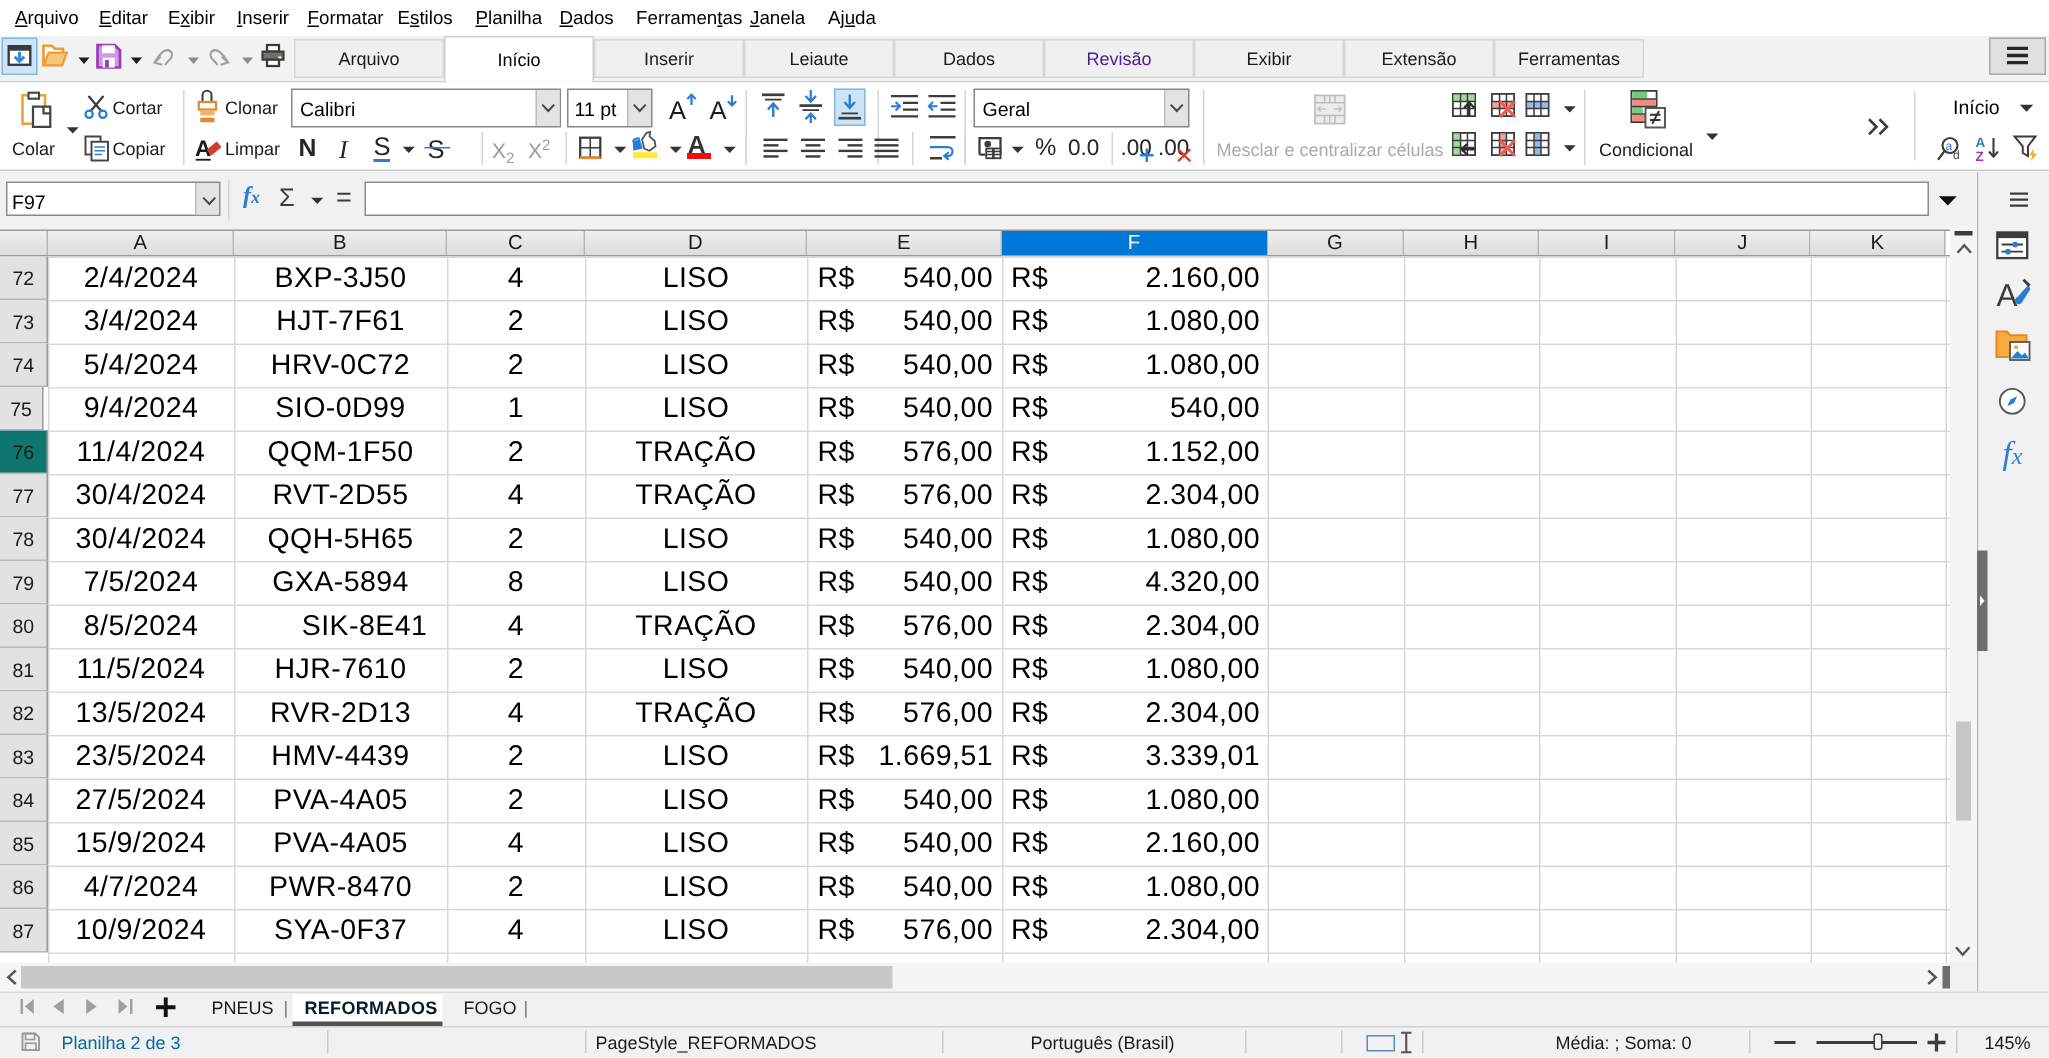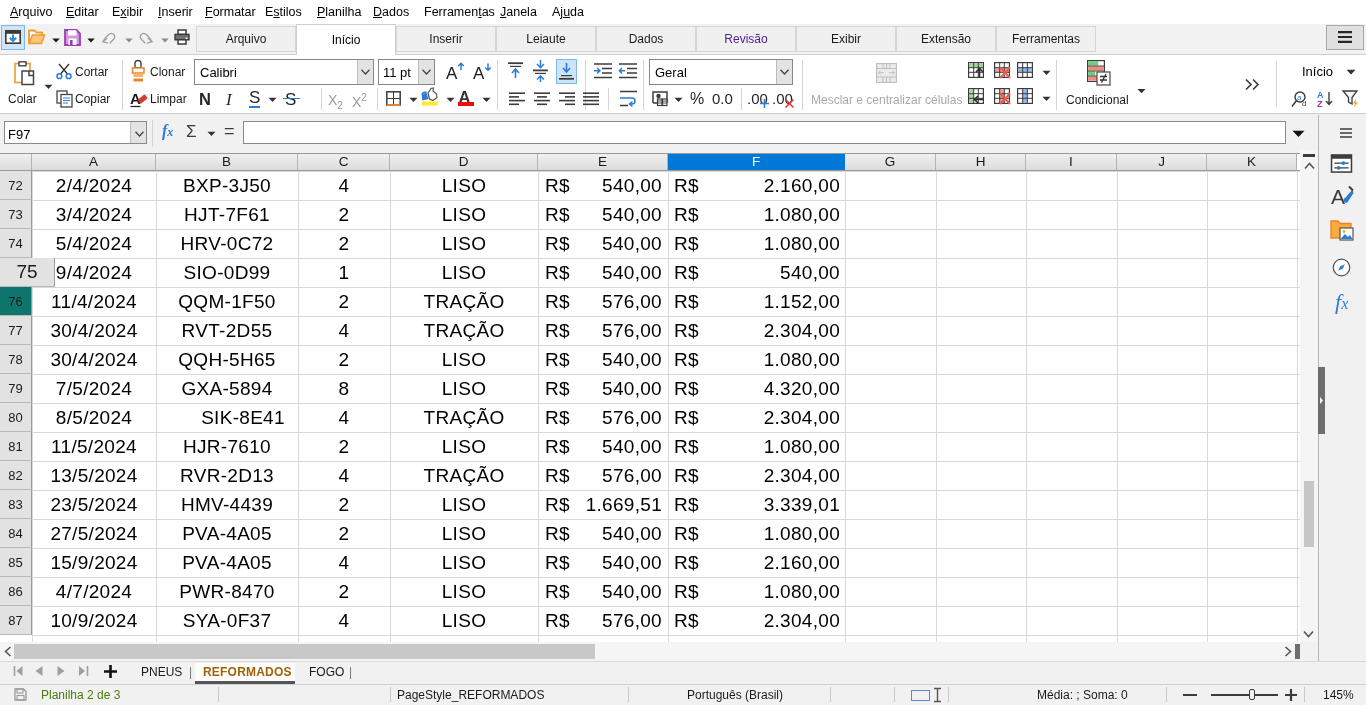--- a/index.html
+++ b/index.html
@@ -445,21 +445,21 @@
 <div class="cell" style="left:674px;top:200.0px;width:166px;height:29px;justify-content:flex-end;">1.080,00</div>
 <div class="hdr" style="left:0;top:229.0px;width:32px;height:29px;background:#e2e2e2;border-right:1px solid #9a9a9a;border-bottom:1px solid #b9b9b9;font-size:13px;">74</div>
 <div class="cell" style="left:32px;top:229.0px;width:124px;height:29px;">5/4/2024</div>
 <div class="cell" style="left:156px;top:229.0px;width:142px;height:29px;">HRV-0C72</div>
 <div class="cell" style="left:298px;top:229.0px;width:92px;height:29px;">2</div>
 <div class="cell" style="left:390px;top:229.0px;width:148px;height:29px;">LISO</div>
 <div class="cell" style="left:545px;top:229.0px;width:30px;height:29px;justify-content:flex-start;">R$</div>
 <div class="cell" style="left:545px;top:229.0px;width:117px;height:29px;justify-content:flex-end;">540,00</div>
 <div class="cell" style="left:674px;top:229.0px;width:30px;height:29px;justify-content:flex-start;">R$</div>
 <div class="cell" style="left:674px;top:229.0px;width:166px;height:29px;justify-content:flex-end;">1.080,00</div>
-<div class="hdr" style="left:0;top:258.0px;width:55px;height:29px;background:#e2e2e2;border-right:1px solid #9a9a9a;border-bottom:1px solid #b9b9b9;font-size:19px;">75</div>
+<div class="hdr" style="left:0;top:258.0px;width:29px;height:29px;background:#e2e2e2;border-right:1px solid #9a9a9a;border-bottom:1px solid #b9b9b9;font-size:13px;">75</div>
 <div class="cell" style="left:32px;top:258.0px;width:124px;height:29px;">9/4/2024</div>
 <div class="cell" style="left:156px;top:258.0px;width:142px;height:29px;">SIO-0D99</div>
 <div class="cell" style="left:298px;top:258.0px;width:92px;height:29px;">1</div>
 <div class="cell" style="left:390px;top:258.0px;width:148px;height:29px;">LISO</div>
 <div class="cell" style="left:545px;top:258.0px;width:30px;height:29px;justify-content:flex-start;">R$</div>
 <div class="cell" style="left:545px;top:258.0px;width:117px;height:29px;justify-content:flex-end;">540,00</div>
 <div class="cell" style="left:674px;top:258.0px;width:30px;height:29px;justify-content:flex-start;">R$</div>
 <div class="cell" style="left:674px;top:258.0px;width:166px;height:29px;justify-content:flex-end;">540,00</div>
 <div class="hdr" style="left:0;top:287.0px;width:32px;height:29px;background:#0f766e;border-right:1px solid #9a9a9a;border-bottom:1px solid #b9b9b9;font-size:13px;">76</div>
 <div class="cell" style="left:32px;top:287.0px;width:124px;height:29px;">11/4/2024</div>
@@ -634,30 +634,30 @@
     <path d="M1 1 L7 6 L1 11 Z" fill="#9f9f9f"></path>
     <path d="M9.5 1 V11" stroke="#9f9f9f" stroke-width="1.6"></path>
   </svg>
 <svg style="left:104px;top:665px" width="13" height="13" viewBox="0 0 13 13">
     <path d="M6.5 0 V13 M0 6.5 H13" stroke="#111" stroke-width="2.6"></path>
   </svg>
 <div class="abs" style="left:141px;top:665px;font-size:12px;color:#1a1a1a;">PNEUS</div>
 <div class="abs" style="left:189px;top:665px;font-size:12px;color:#777;">|</div>
 <div class="abs" style="left:195px;top:663px;width:100px;height:17.5px;background:#fff;"></div>
 <div class="abs" style="left:195px;top:680.5px;width:100px;height:3px;background:#555;"></div>
-<div class="abs" style="left:203px;top:665px;font-size:12px;font-weight:bold;letter-spacing:0.2px;color:#a16207;">REFORMADOS</div>
+<div class="abs" style="left:203px;top:665px;font-size:12px;font-weight:bold;letter-spacing:0.2px;color:#0f172a;">REFORMADOS</div>
 <div class="abs" style="left:309px;top:665px;font-size:12px;color:#1a1a1a;">FOGO</div>
 <div class="abs" style="left:349px;top:665px;font-size:12px;color:#777;">|</div>
 <div class="abs" style="left:0;top:684px;width:1366px;height:21px;background:#f1f1f1;border-top:1px solid #d0d0d0;"></div>
 <svg style="left:14px;top:688px" width="13" height="13" viewBox="0 0 13 13">
 <path d="M1 1 H9.5 L12 3.5 V12 H1 Z" fill="none" stroke="#9a9a9a" stroke-width="1.3"></path>
 <rect x="3" y="1" width="6" height="4" fill="none" stroke="#9a9a9a" stroke-width="1.1"></rect>
 <rect x="3" y="7.5" width="7" height="4.5" fill="none" stroke="#9a9a9a" stroke-width="1.1"></rect>
 </svg>
-<div class="abs" style="left:41px;top:688px;font-size:12px;color:#4d7c0f;">Planilha 2 de 3</div>
+<div class="abs" style="left:41px;top:688px;font-size:12px;color:#0369a1;">Planilha 2 de 3</div>
 <div class="abs" style="left:218px;top:687px;width:1px;height:15px;background:#c9c9c9;"></div>
 <div class="abs" style="left:390px;top:687px;width:1px;height:15px;background:#c9c9c9;"></div>
 <div class="abs" style="left:397px;top:688px;font-size:12px;color:#1a1a1a;">PageStyle_REFORMADOS</div>
 <div class="abs" style="left:628px;top:687px;width:1px;height:15px;background:#c9c9c9;"></div>
 <div class="abs" style="left:687px;top:688px;font-size:12px;color:#1a1a1a;">Português (Brasil)</div>
 <div class="abs" style="left:830px;top:687px;width:1px;height:15px;background:#c9c9c9;"></div>
 <div class="abs" style="left:894px;top:687px;width:1px;height:15px;background:#c9c9c9;"></div>
 <div class="abs" style="left:911px;top:690px;width:19px;height:11px;border:1.5px solid #5a8ac8;"></div>
 <svg style="left:933px;top:687px" width="9" height="16" viewBox="0 0 9 16">
 <path d="M1 1.5 H8 M1 14.5 H8 M4.5 1.5 V14.5" stroke="#555" stroke-width="1.4" fill="none"></path>

